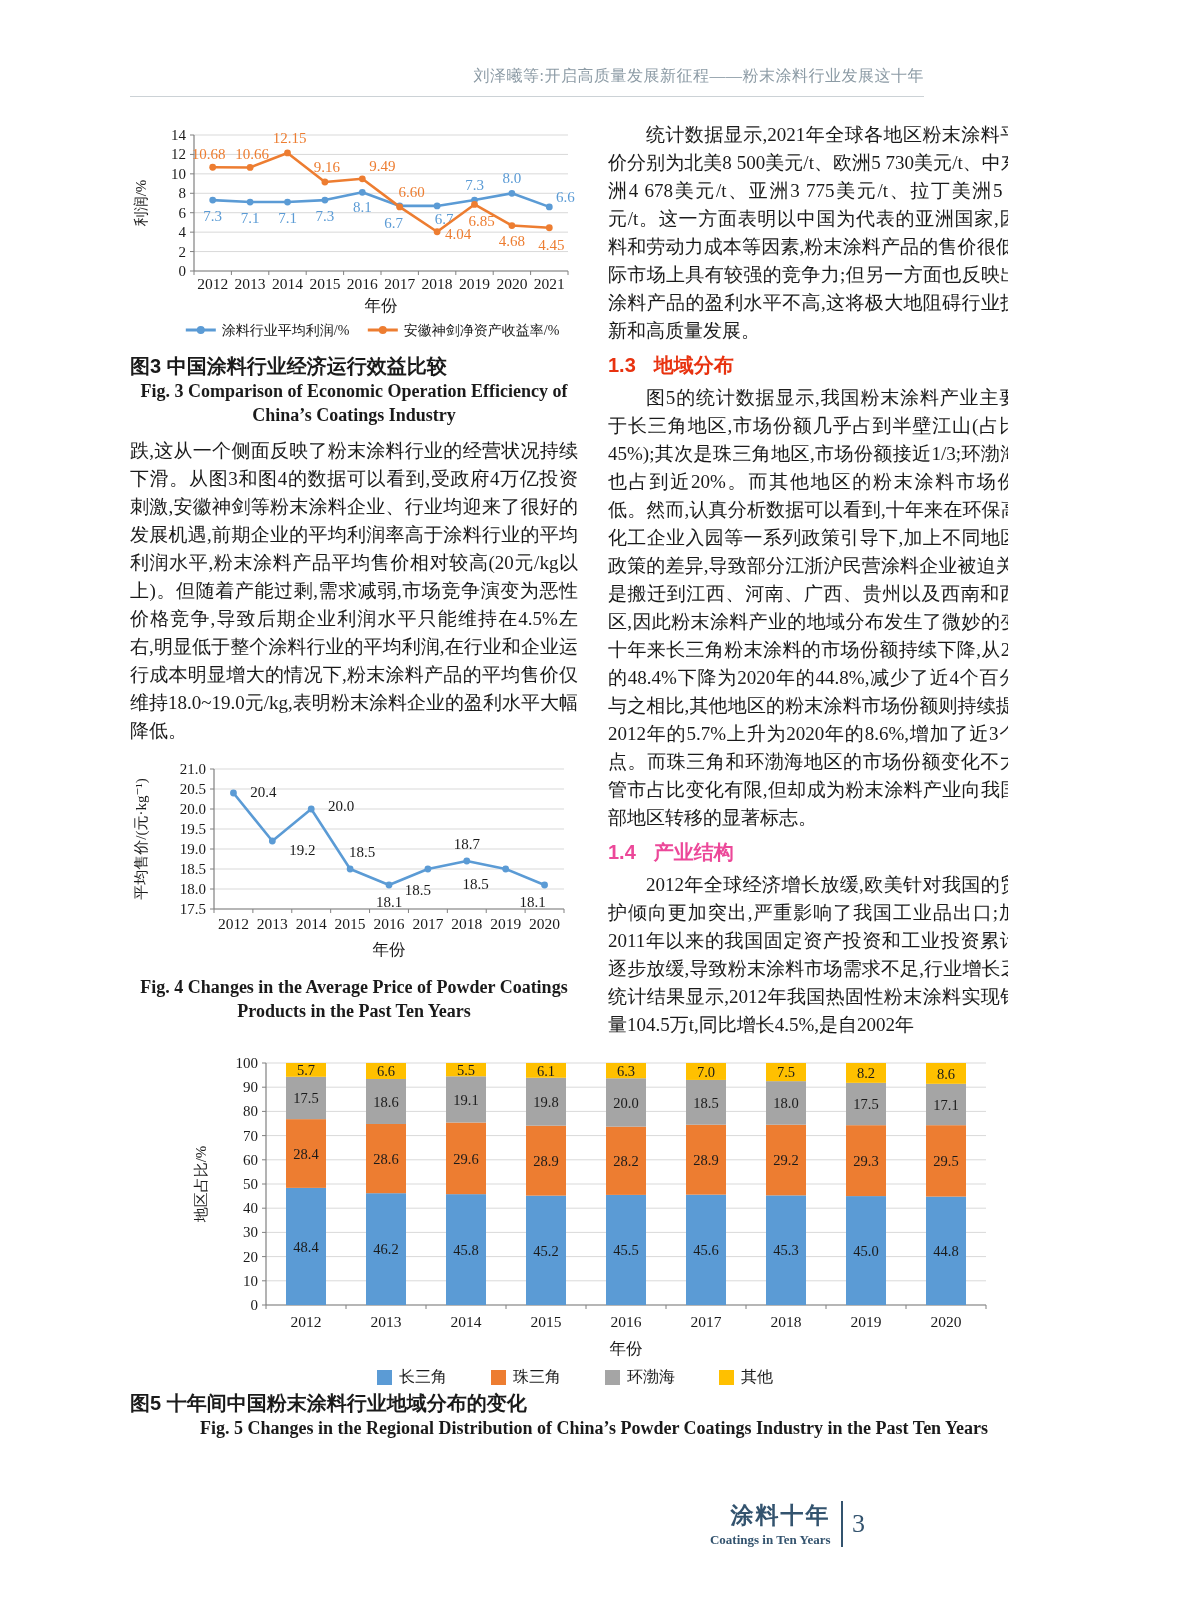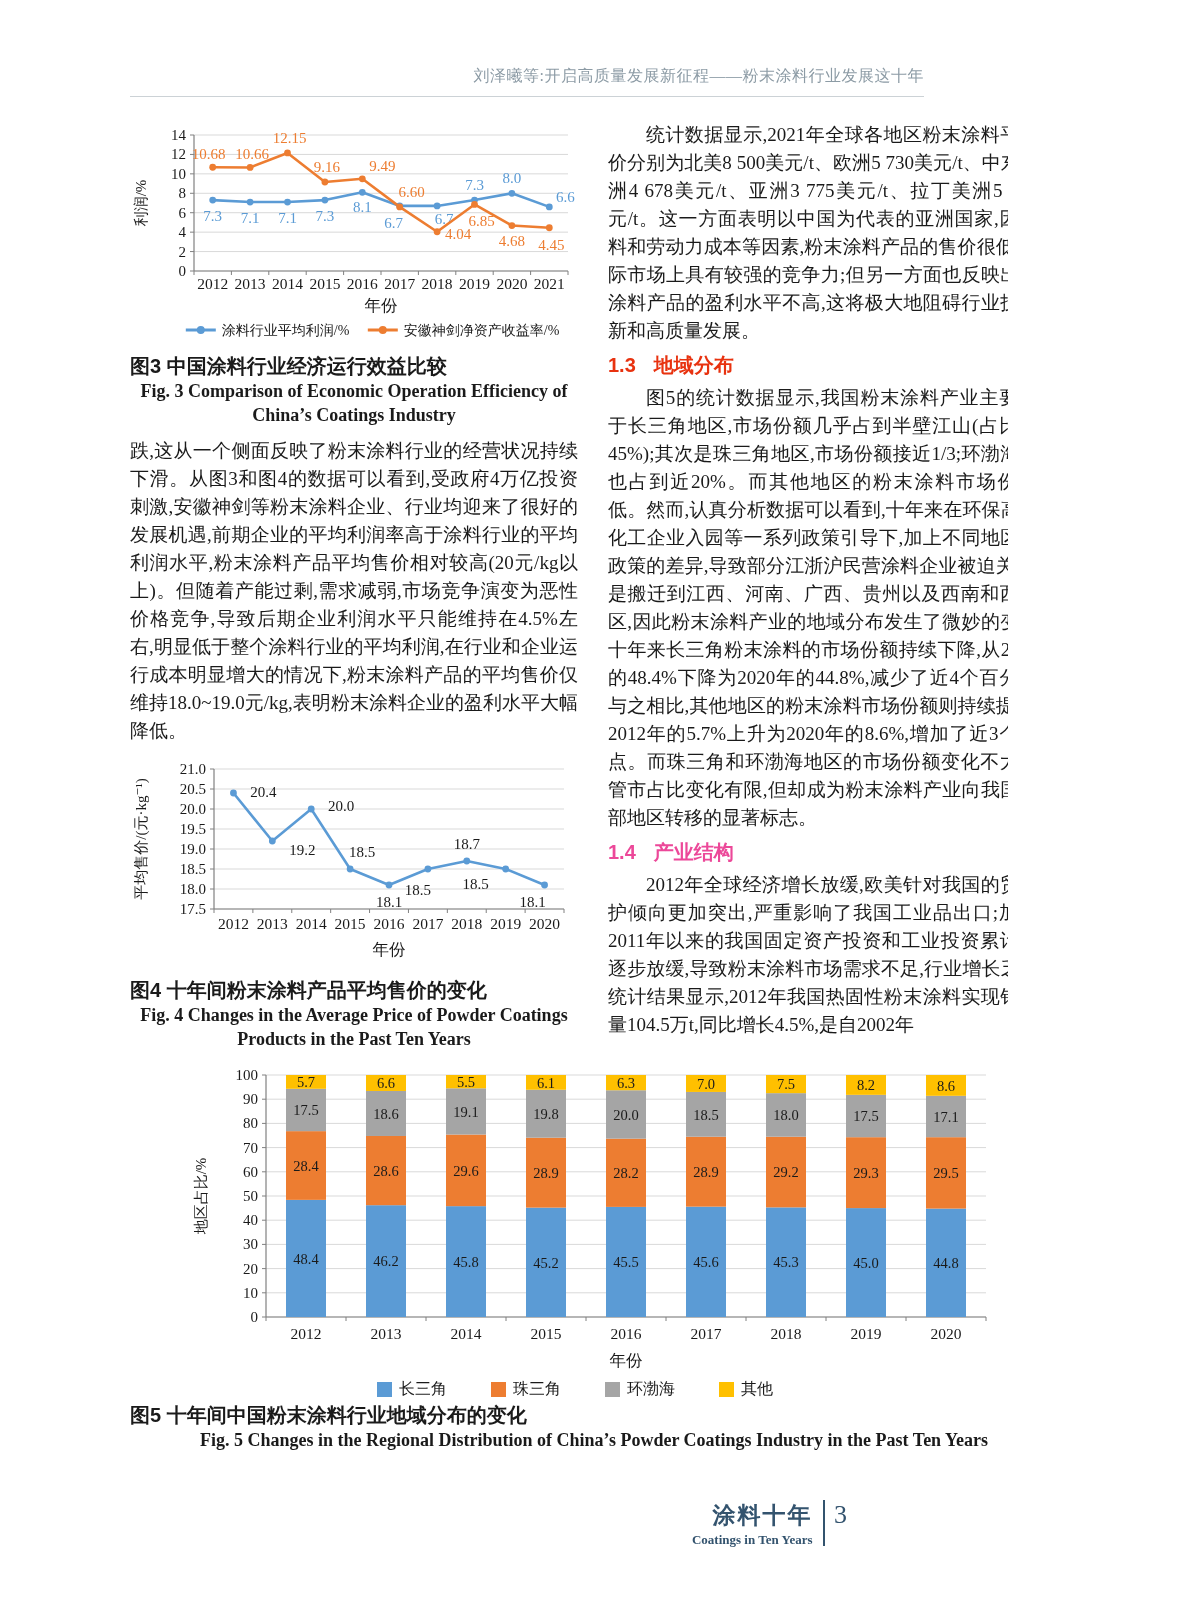--- a/index.html
+++ b/index.html
@@ -24,21 +24,21 @@
   .fig3-block{margin-bottom:10px;}
   .fig4-block{margin-top:12px;}
   .fig5-block{margin-top:8px;}
   .fig5-svg-wrap{margin-left:190px;}
   .fig5-legend{display:flex;justify-content:center;gap:44px;margin:0 0 2px 130px;width:890px;
         font-size:16px;align-items:center;}
   .lg-item{display:flex;align-items:center;gap:7px;}
   .sw{display:inline-block;width:15px;height:15px;}
   .fig5-caps{margin-left:130px;width:928px;}
   svg text{font-family:"Liberation Serif","DejaVu Serif",serif;}
-  .footer{position:absolute;right:161px;bottom:52px;display:flex;align-items:flex-start;}
+  .footer{position:absolute;right:143px;bottom:52px;display:flex;align-items:center;}
   .footer .brand{text-align:right;}
   .footer .brand-cn{font-size:23px;font-weight:bold;letter-spacing:2px;
         font-family:"Liberation Sans","DejaVu Sans",sans-serif;}
   .footer .brand-en{font-size:13px;margin-top:1px;font-weight:bold;}
   .footer .vbar{width:2.5px;height:46px;margin:0 9px 0 10px;}
   .footer .pageno{font-size:26px;}
 </style>
 </head>
 <body>
 
@@ -223,21 +223,20 @@
             <circle cx="297.88888888888886" cy="112" r="3.4" fill="#5B9BD5"></circle>
             <text x="287.88888888888886" y="138" font-size="15" fill="#1a1a1a" text-anchor="middle">18.5</text>
             <circle cx="336.77777777777777" cy="104.00000000000003" r="3.4" fill="#5B9BD5"></circle>
             <text x="336.77777777777777" y="92.00000000000003" font-size="15" fill="#1a1a1a" text-anchor="middle">18.7</text>
             <circle cx="375.66666666666663" cy="112" r="3.4" fill="#5B9BD5"></circle>
             <text x="345.66666666666663" y="132" font-size="15" fill="#1a1a1a" text-anchor="middle">18.5</text>
             <circle cx="414.55555555555554" cy="127.99999999999994" r="3.4" fill="#5B9BD5"></circle>
             <text x="402.55555555555554" y="149.99999999999994" font-size="15" fill="#1a1a1a" text-anchor="middle">18.1</text>
           </svg>
         <figcaption>
-          <div class="cap-cn">图4  十年间粉末涂料产品平均售价的变化</div>
           <div class="cap-en">Fig. 4  Changes in the Average Price of Powder Coatings</div>
           <div class="cap-en">Products in the Past Ten Years</div>
         </figcaption>
       </figure>
     </div>
 
     <div class="col-right">
       <p class="body indent">统计数据显示,2021年全球各地区粉末涂料平均售价分别为北美8 500美元/t、欧洲5 730美元/t、中东和非洲4 678美元/t、亚洲3 775美元/t、拉丁美洲5 043美元/t。这一方面表明以中国为代表的亚洲国家,因原材料和劳动力成本等因素,粉末涂料产品的售价很低,在国际市场上具有较强的竞争力;但另一方面也反映出粉末涂料产品的盈利水平不高,这将极大地阻碍行业技术创新和高质量发展。</p>
 
       <h3 class="sec-head" style="color: rgb(232, 50, 15);"><span class="num">1.3</span><span>地域分布</span></h3>

